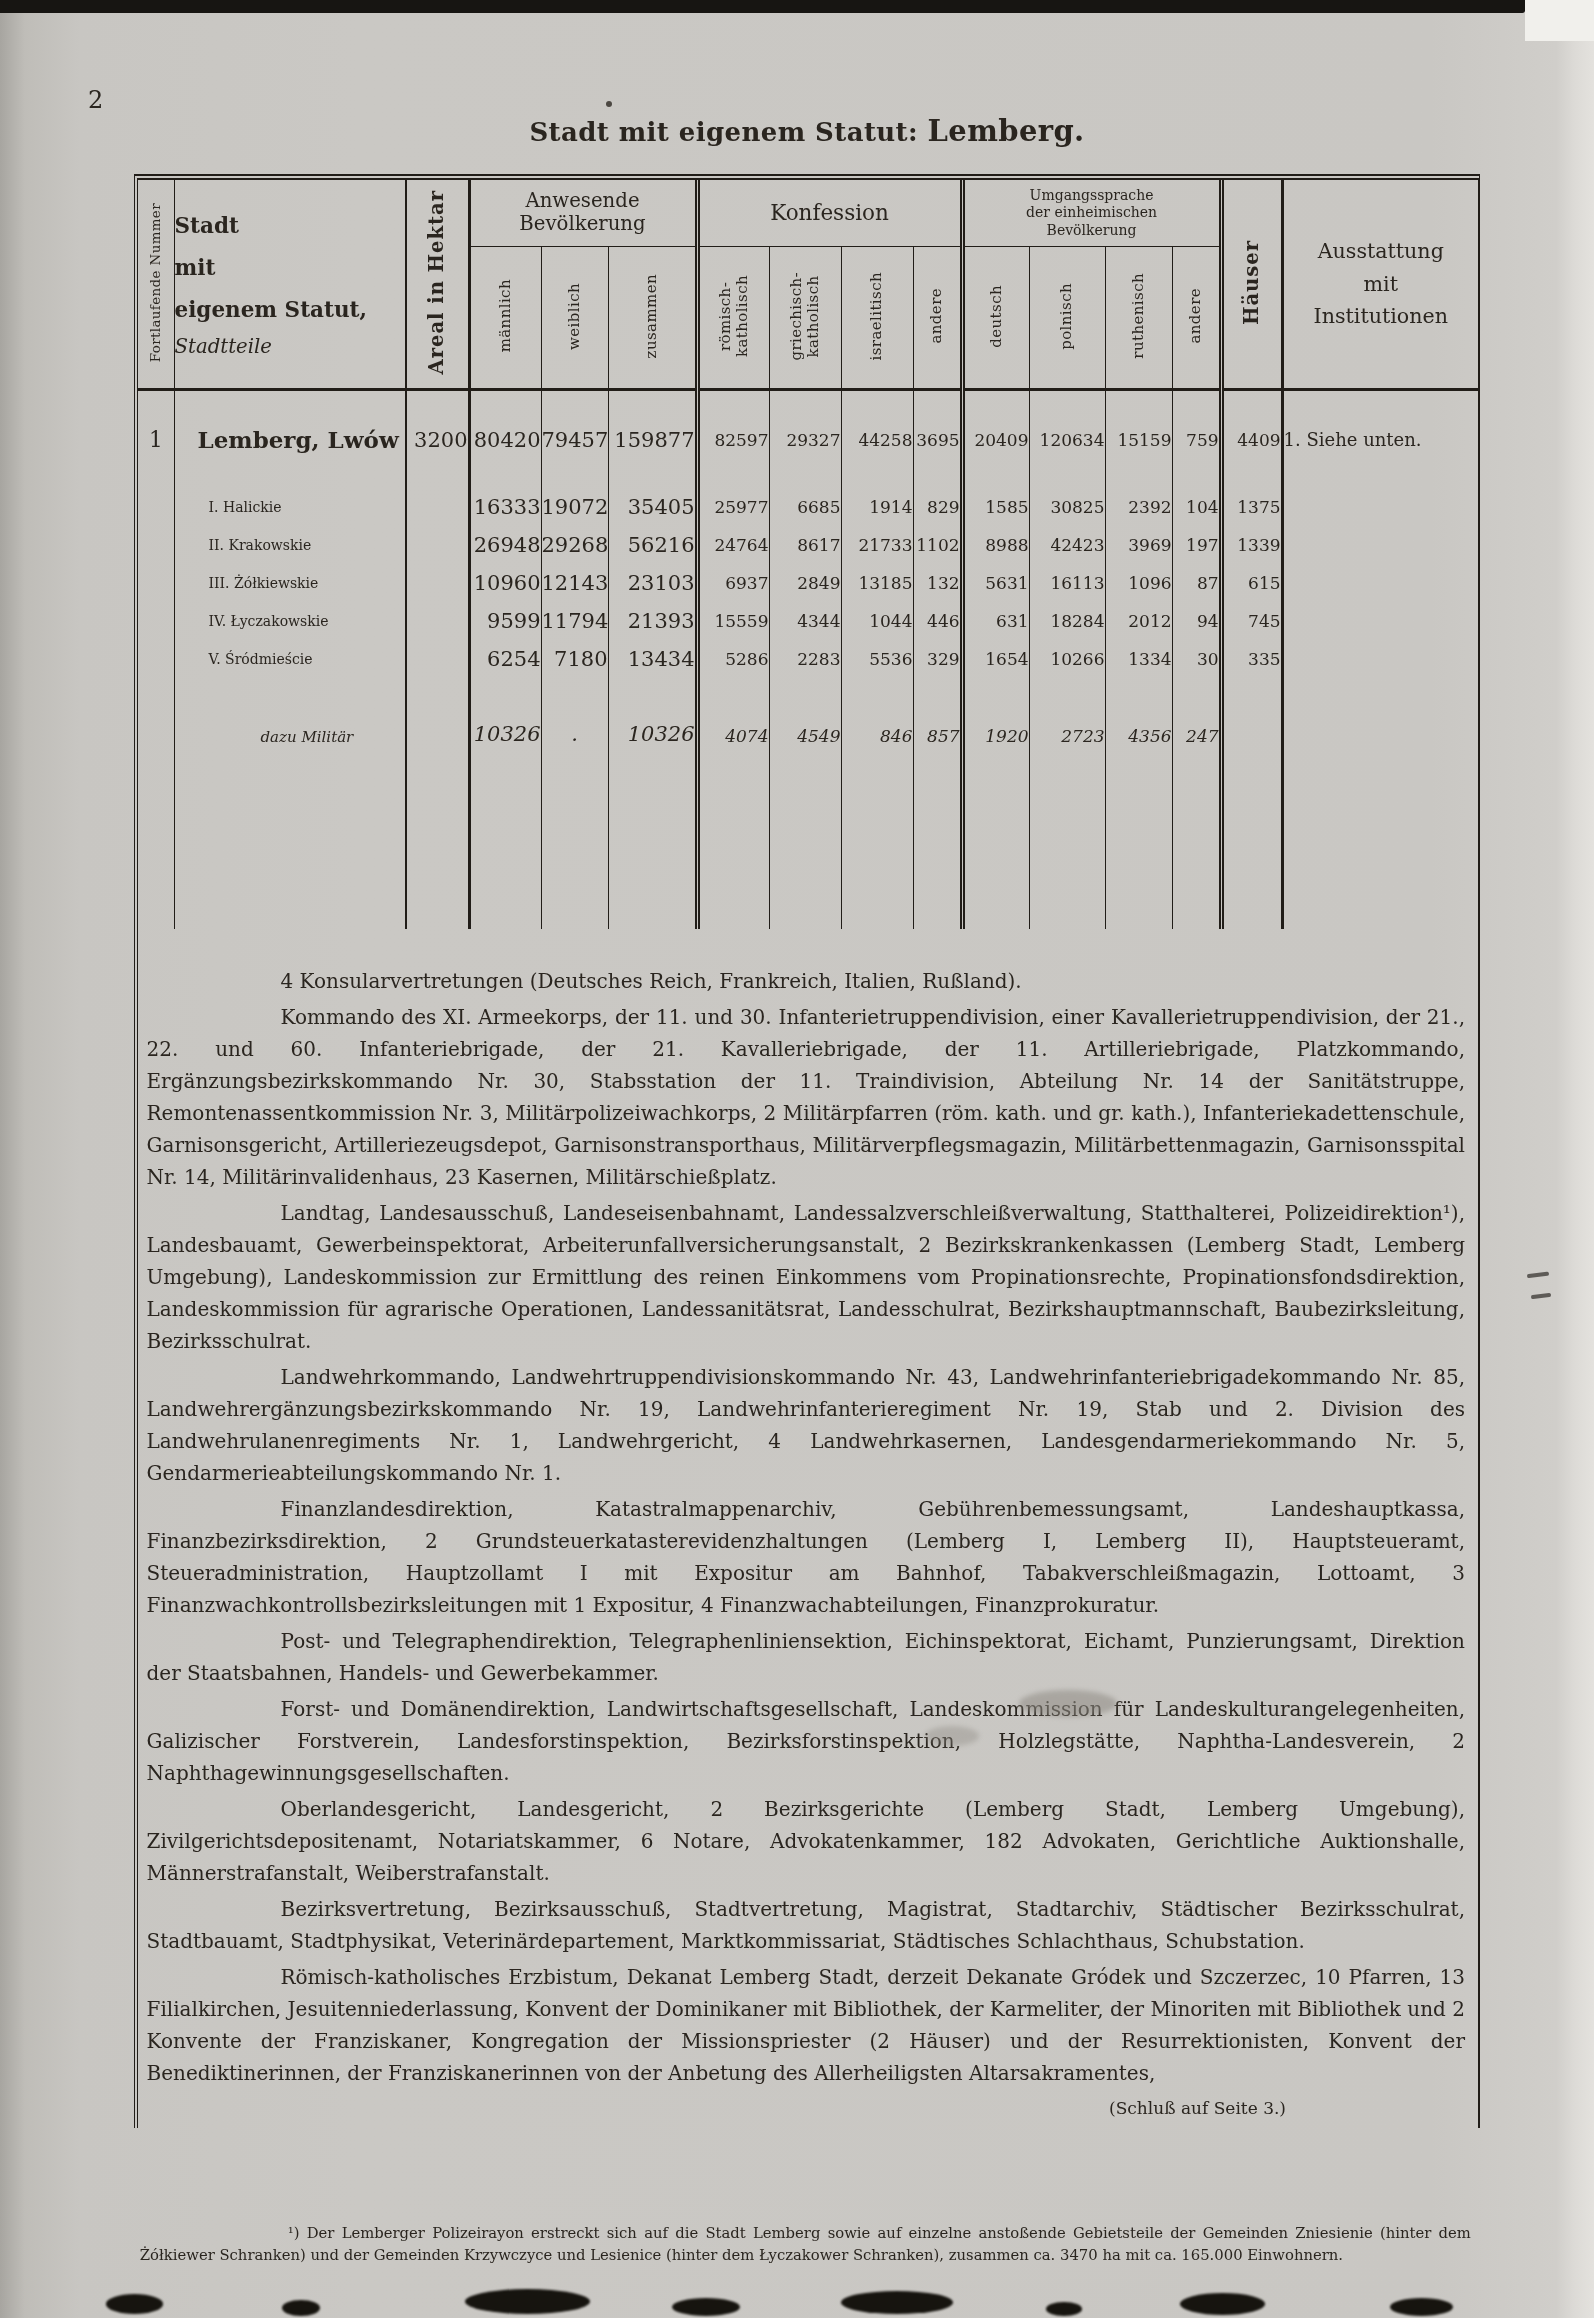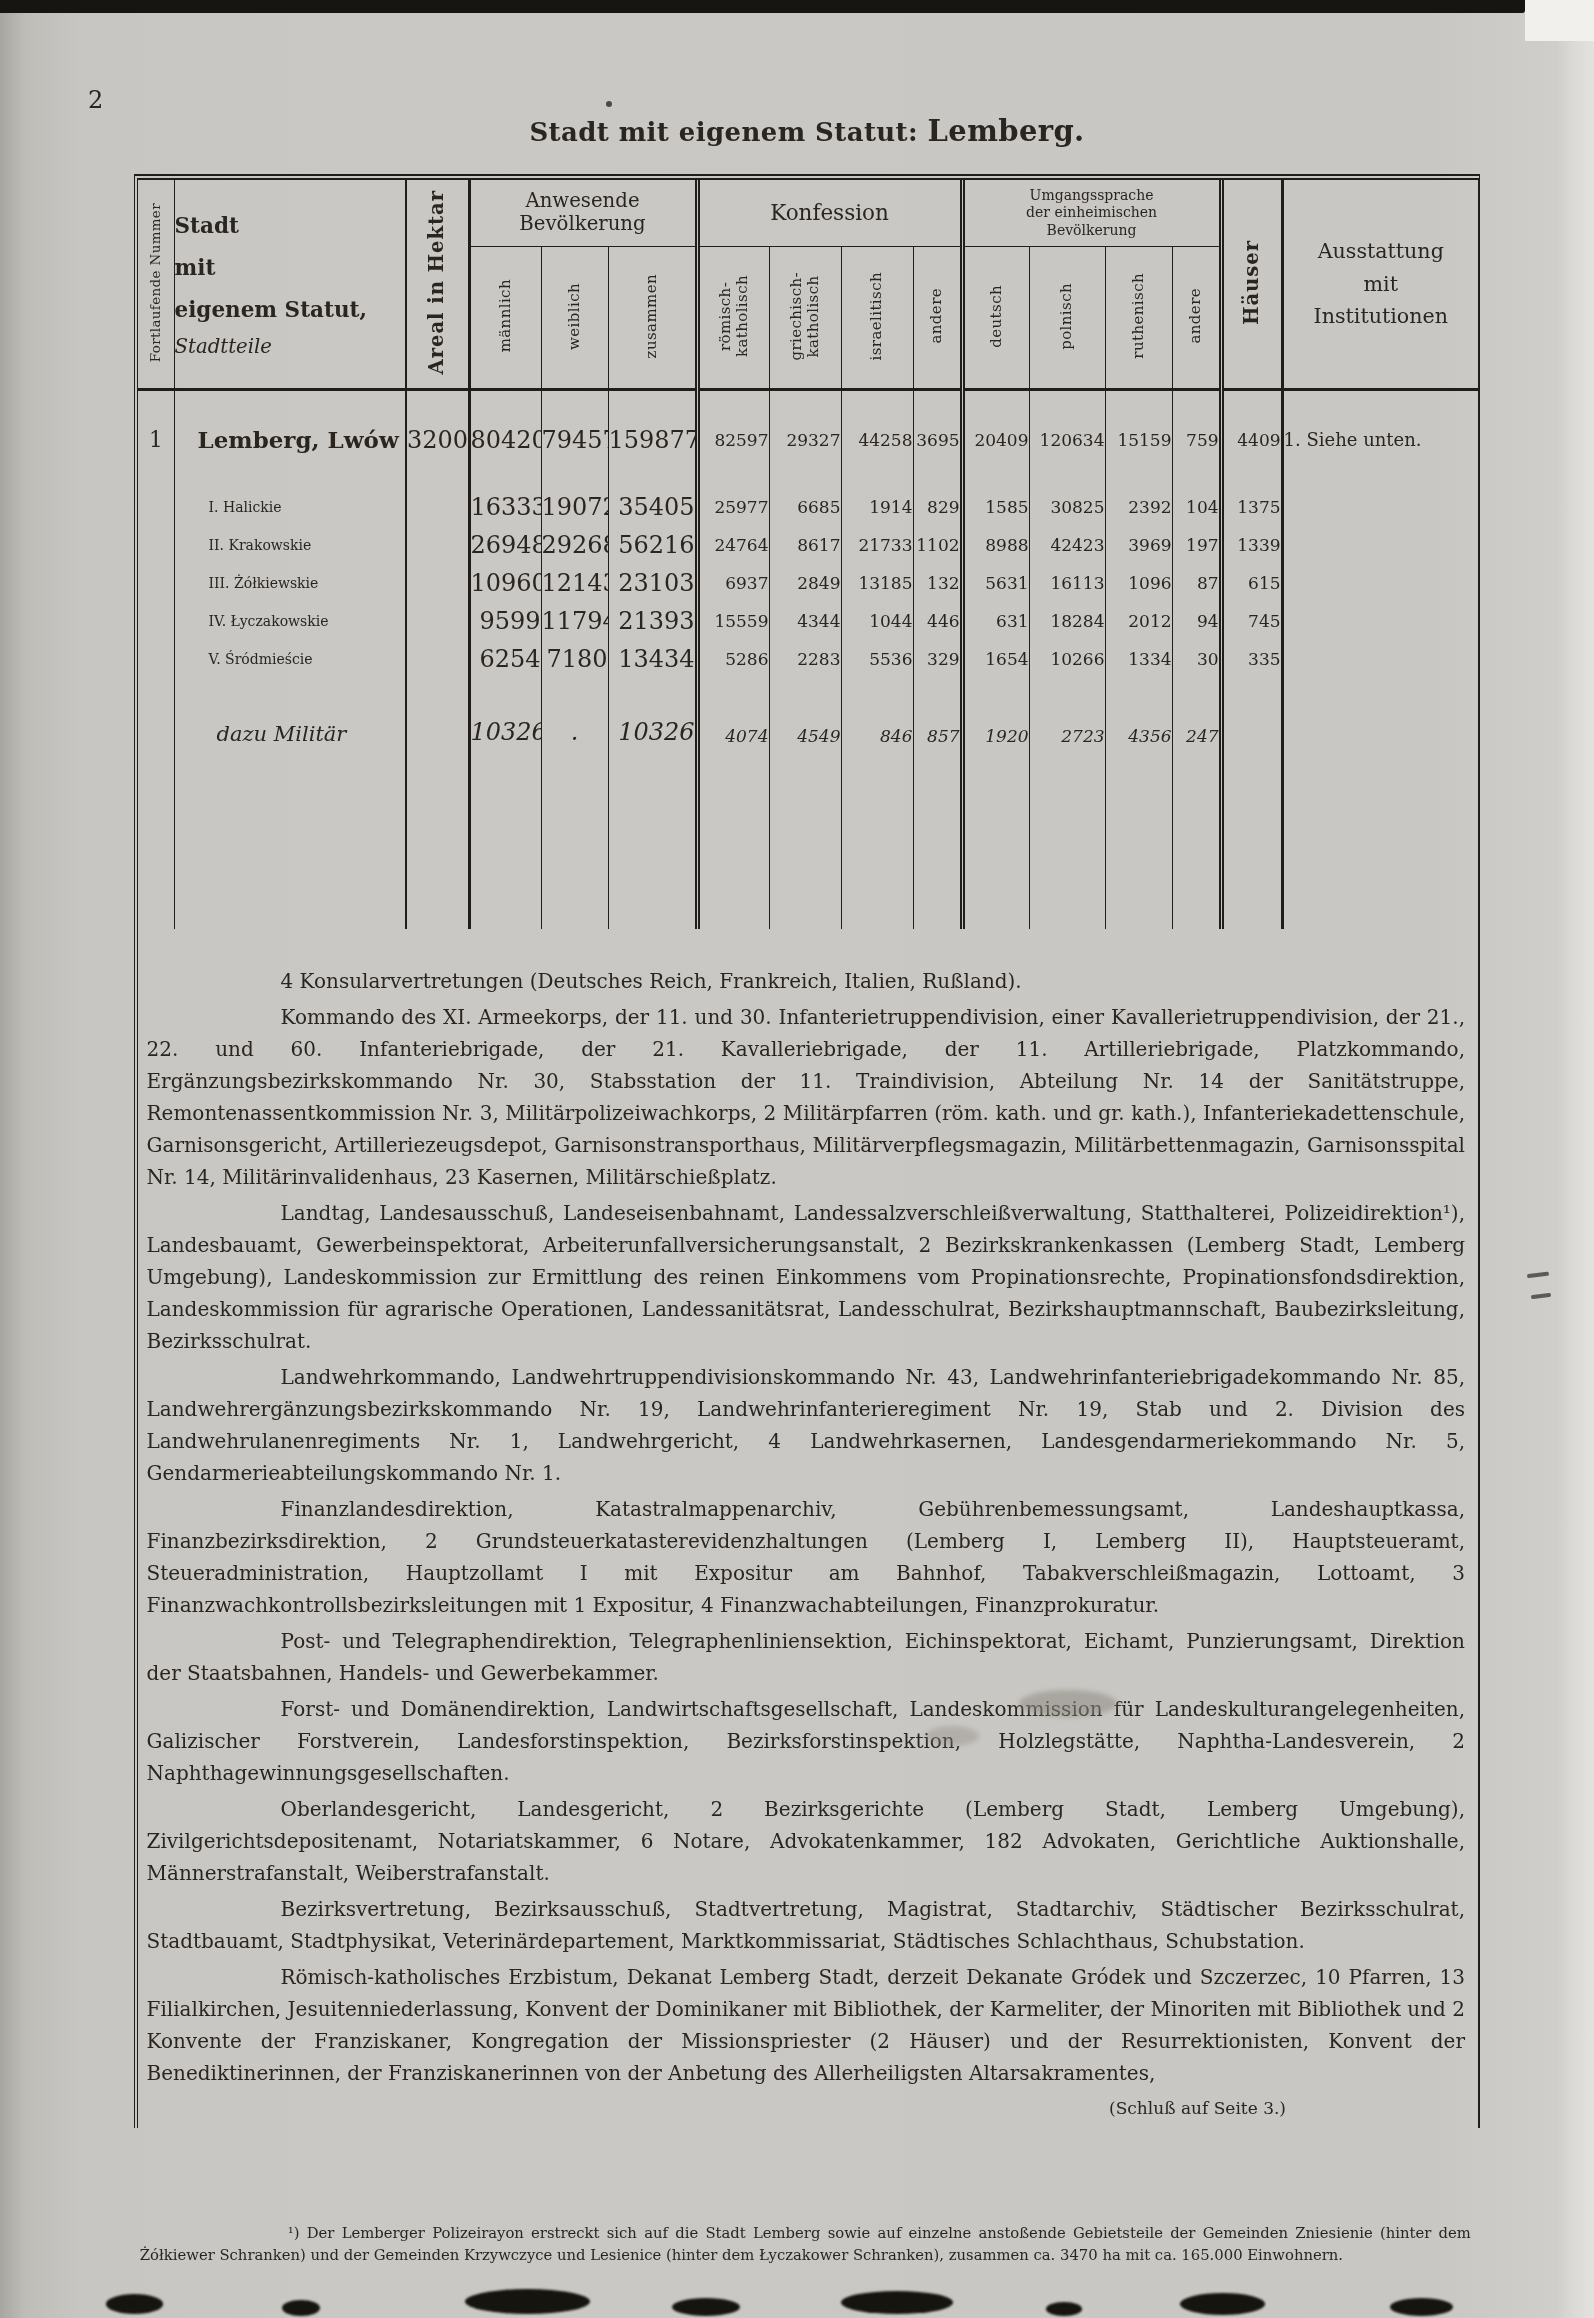--- a/index.html
+++ b/index.html
@@ -28,29 +28,29 @@
   .subhdr th{height:141px;text-align:center;vertical-align:middle;}
   .vlab{display:inline-block;writing-mode:vertical-rl;transform:rotate(180deg);white-space:pre-line;font-size:15px;line-height:1.15;letter-spacing:0.4px;}
   .vlab.sm{font-size:13.4px;}
   .vlab.big{font-size:19.7px;font-weight:bold;letter-spacing:0.9px;}
   .city-hdr{vertical-align:middle;text-align:left;}
   .city-hdr .main{font-weight:bold;font-size:21.5px;line-height:1.95;white-space:pre-line;}
   .city-hdr .sub{font-style:italic;font-size:19.7px;line-height:1.6;}
   .ausst-h{vertical-align:middle;text-align:center;font-size:20.6px;white-space:pre-line;line-height:1.6;}
   tbody td{vertical-align:middle;font-size:17px;}
   td.num{text-align:right;padding-right:6.3px;}
-  td.big{font-size:24px;}
+  td.big{font-size:21px;}
   td.dot{text-align:center;padding-right:0;}
   tr.row-main td{height:97px;}
   tr.row-main td.c-name{font-weight:bold;font-size:23px;padding-left:23px;}
   tr.row-main td.c-nr{text-align:center;font-size:21.5px;}
   tr.row-sub td{height:38px;}
   tr.row-sub td.c-name{font-size:14px;padding-left:34px;}
   tr.row-militar td{height:68px;vertical-align:bottom;padding-bottom:12.5px;font-style:italic;}
-  tr.row-militar td.c-name{font-size:21px;padding-left:42px;}
+  tr.row-militar td.c-name{font-size:15px;padding-left:86px;}
   tr.row-filler td{height:170px;}
   td.c-note{font-size:18px;padding-left:14.3px;font-weight:bold;vertical-align:middle;}
   .text-block{padding:32px 9px 0 4.5px;font-size:20px;line-height:32px;text-align:justify;}
   .text-block p{margin:4px;text-indent:134px;}
   .closing-note{margin:9px 192px 0 0;text-align:right;font-size:17px;}
   .footnote{margin-top:104px;padding:0 7.2px 0 1.8px;font-size:14.8px;line-height:22.4px;text-align:justify;text-indent:148px;}
   .speck{position:absolute;background:#4c4842;border-radius:50%;}
   .smudge{position:absolute;background:#8f8b84;border-radius:50%;filter:blur(2.7px);opacity:.55;}
   .margin-mark{position:absolute;background:#4a4743;height:3.6px;border-radius:1.8px;opacity:.85;}
   .blob{position:absolute;background:#16140f;border-radius:50%;filter:blur(1.3px);}

